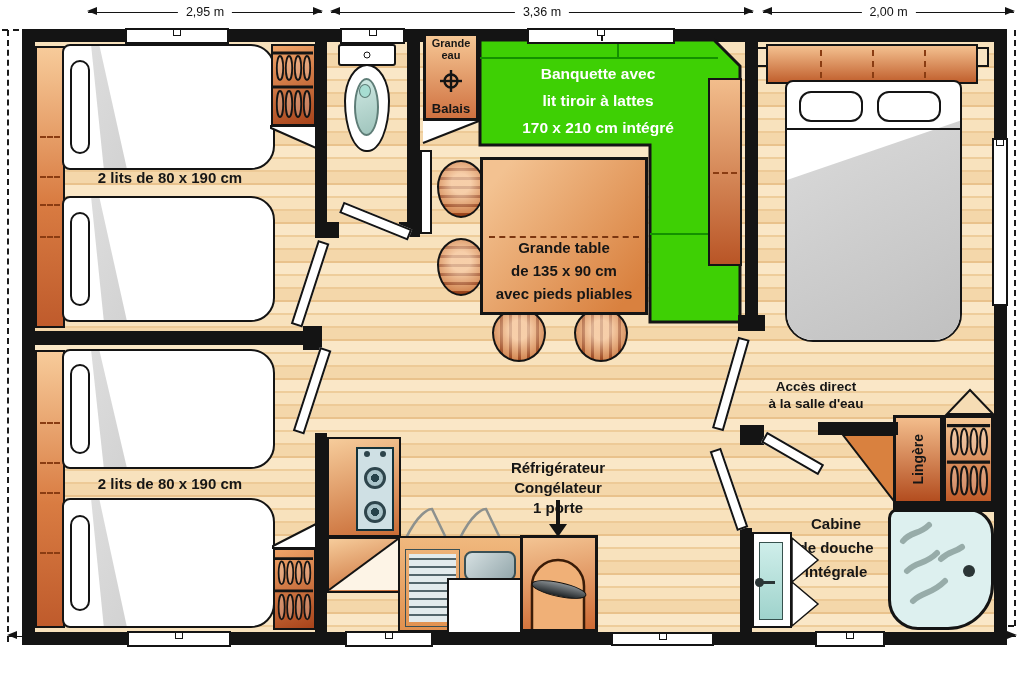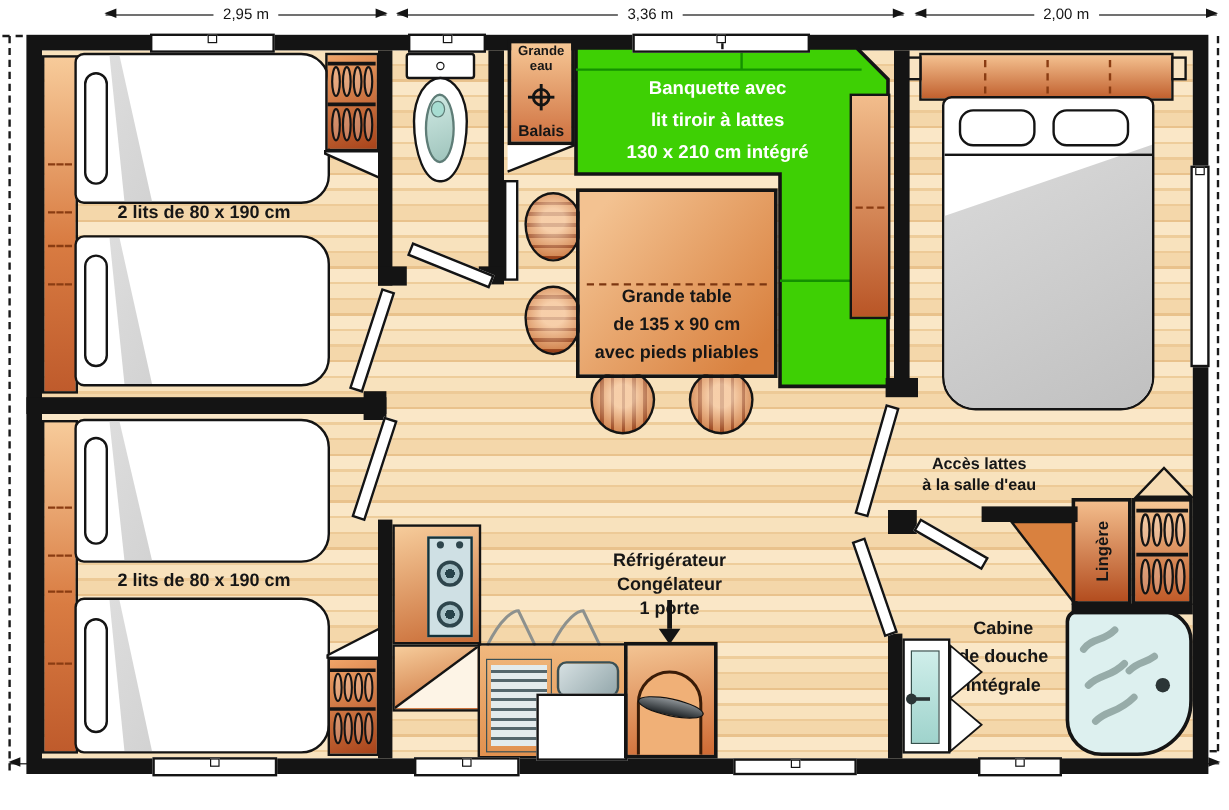--- a/index.html
+++ b/index.html
@@ -179,21 +179,21 @@
   </svg>
 
   <svg width="266" height="288" viewBox="0 0 266 288" style="left:478px;top:38px;">
     <polygon points="2,2 236,2 262,28 262,284 172,284 172,107 2,107" fill="#3ed004" stroke="#141414" stroke-width="3"></polygon>
     <line x1="2" y1="20" x2="240" y2="20" stroke="#139100" stroke-width="2"></line>
     <line x1="140" y1="2" x2="140" y2="20" stroke="#139100" stroke-width="2"></line>
     <line x1="172" y1="196" x2="262" y2="196" stroke="#139100" stroke-width="2"></line>
   </svg>
   <div class="lbl" style="left:486px;top:60px;width:224px;font-size:15.5px;line-height:27px;color:#ffffff;">Banquette avec
 lit tiroir à lattes
-130 x 210 cm intégré</div>
+170 x 210 cm intégré</div>
   <div class="furn" style="left:708px;top:78px;width:34px;height:188px;background:linear-gradient(180deg,#f2bd8c,#b95526);">
     <div class="dashline" style="left:3px;top:92px;width:24px;"></div>
   </div>
 
   <div class="stool ribs-h" style="left:437px;top:160px;width:48px;height:58px;"></div>
   <div class="stool ribs-h" style="left:437px;top:238px;width:48px;height:58px;"></div>
   <div class="stool ribs-v" style="left:492px;top:308px;width:54px;height:54px;"></div>
   <div class="stool ribs-v" style="left:574px;top:308px;width:54px;height:54px;"></div>
   <div class="furn" style="left:480px;top:157px;width:168px;height:158px;border-width:3px;background:linear-gradient(130deg,#f3c291 10%,#d9813f 90%);">
     <div class="dashline" style="left:6px;top:76px;width:150px;border-color:#7c3610;"></div>
@@ -210,21 +210,21 @@
     <div class="dashline-v" style="left:156px;top:4px;height:28px;"></div>
   </div>
 
   <div class="bed" style="left:785px;top:80px;width:177px;height:262px;border-radius:8px 8px 28px 28px;overflow:hidden;">
     <div class="fold" style="clip-path:polygon(0 38%,100% 15%,100% 100%,0 100%);background:linear-gradient(150deg,#dedede,#c0c0c0);"></div>
     <div style="position:absolute;left:0;top:46px;width:100%;height:2px;background:#141414;"></div>
     <div class="pillow" style="left:12px;top:9px;width:64px;height:31px;border-radius:12px;"></div>
     <div class="pillow" style="left:90px;top:9px;width:64px;height:31px;border-radius:12px;"></div>
   </div>
 
-  <div class="lbl" style="left:752px;top:378px;width:128px;font-size:13.5px;line-height:17px;">Accès lattes
+  <div class="lbl" style="left:752px;top:378px;width:128px;font-size:13.5px;line-height:17px;">Accès direct
 à la salle d'eau</div>
 
   <svg width="54" height="70" viewBox="0 0 54 70" style="left:843px;top:435px;">
     <polygon points="0,0 54,0 54,70" fill="#d9813f" stroke="#141414" stroke-width="2"></polygon>
   </svg>
   <div class="furn" style="left:893px;top:415px;width:50px;height:89px;border-width:3px;background:linear-gradient(180deg,#f3bd8c,#b34d1f);
               display:flex;align-items:center;justify-content:center;">
     <div class="lbl" style="position:static;font-size:14px;writing-mode:vertical-rl;transform:rotate(180deg);">Lingère</div>
   </div>
   <div class="furn" style="left:943px;top:415px;width:51px;height:89px;border-width:3px;background:linear-gradient(180deg,#f5c795,#c05a28);">

